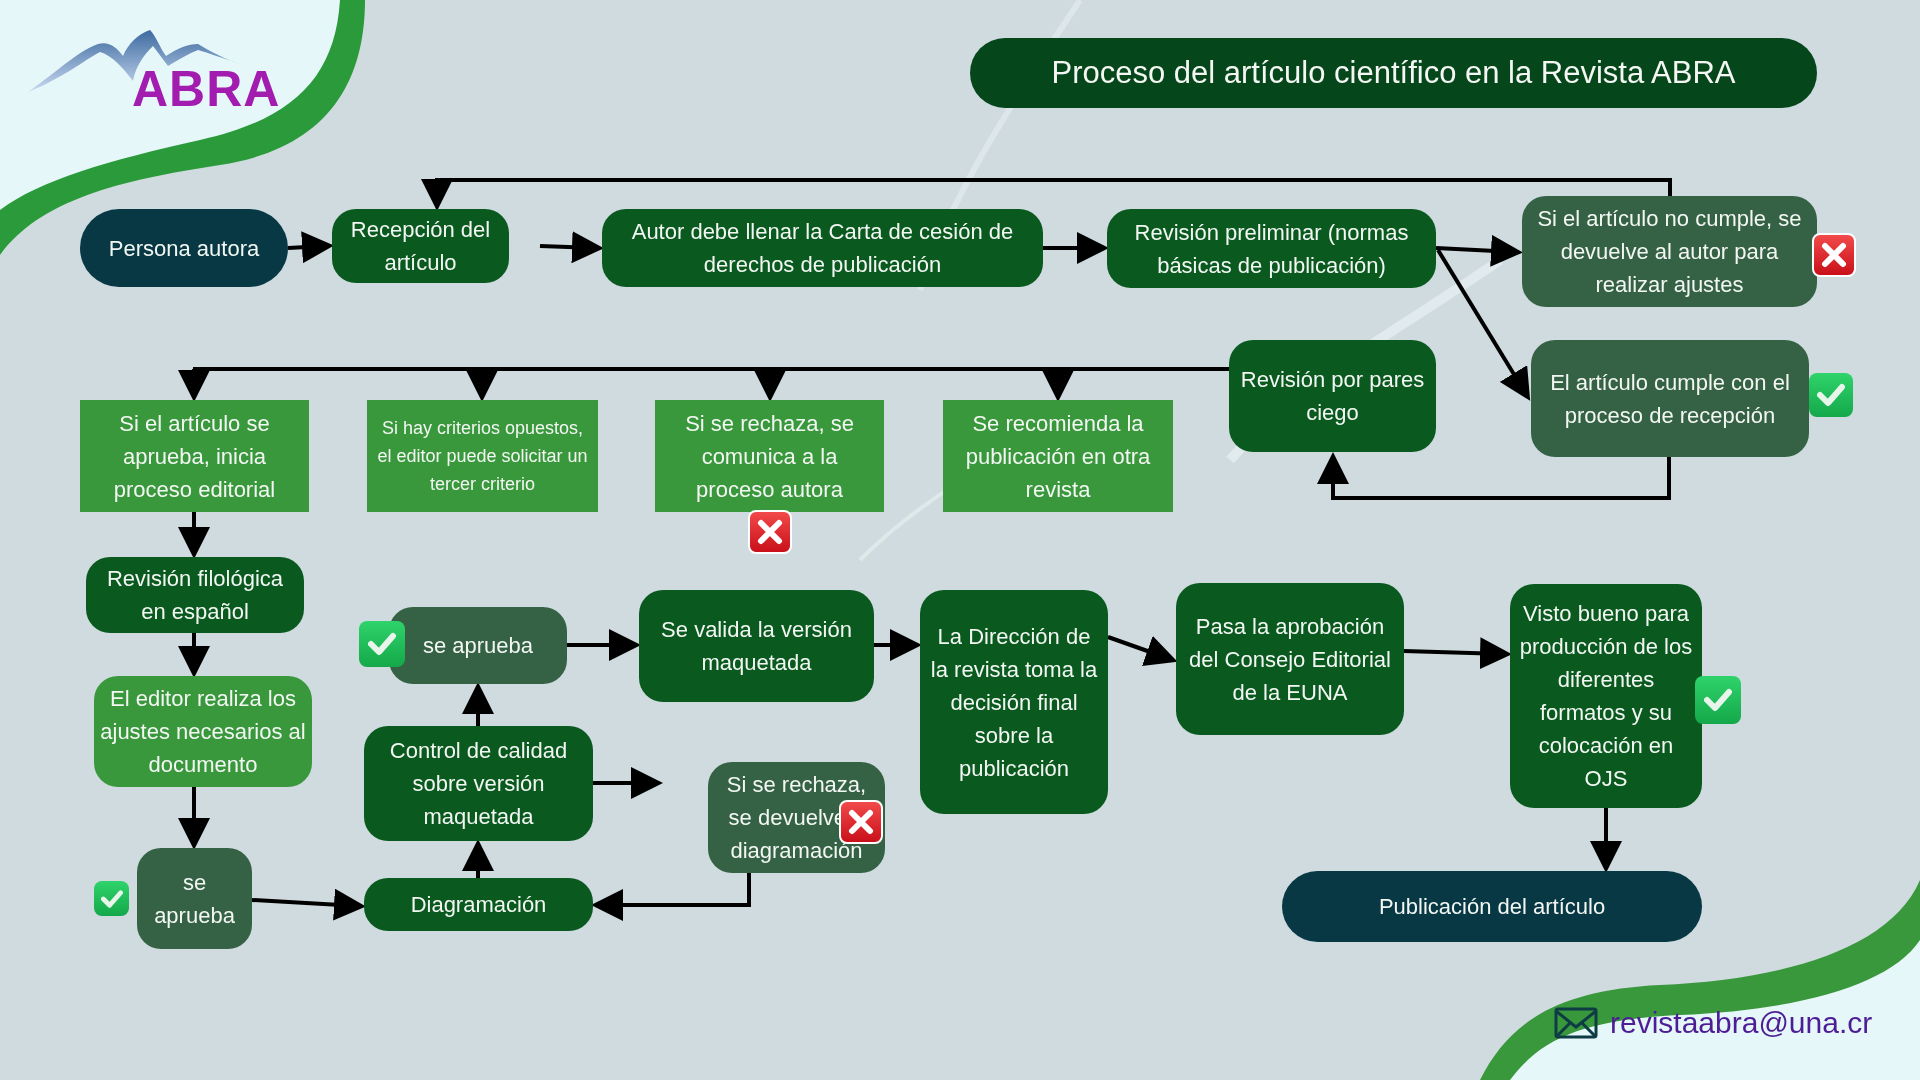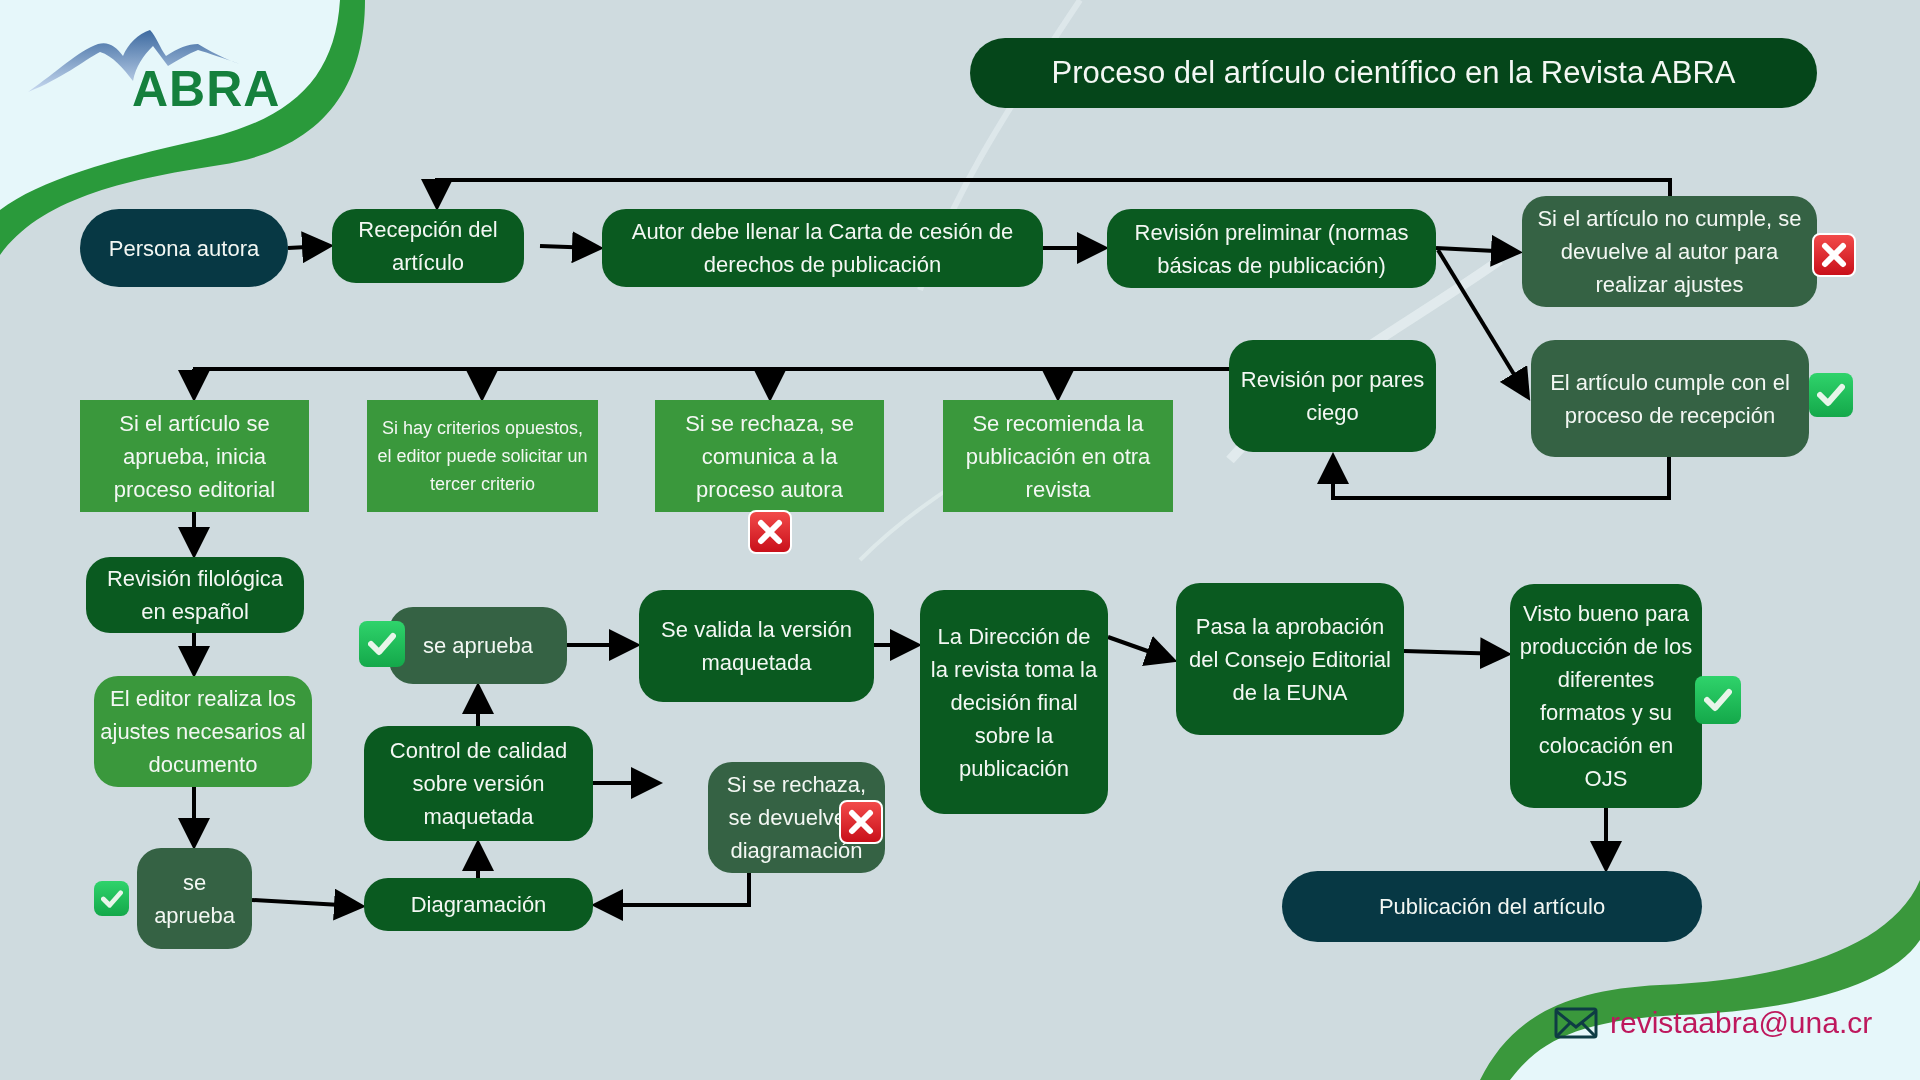--- a/index.html
+++ b/index.html
@@ -16,23 +16,23 @@
   .lg2 { background:#3a983c; border-radius:24px; }
   .small { font-size:18px; line-height:28px; }
   .title { position:absolute; left:970px; top:38px; width:847px; height:70px;
            background:#05461a; border-radius:35px; color:#f4f7f4; font-size:31px;
            display:flex; align-items:center; justify-content:center; }
   .badge { position:absolute; width:44px; height:44px; border-radius:8px;
            display:flex; align-items:center; justify-content:center; }
   .badge.x { background:linear-gradient(#f24a4a,#c9101a); border:2px solid #fff; box-sizing:border-box; }
   .badge.ok { background:linear-gradient(#2fd36b,#14a84a); }
   .logo-text { position:absolute; left:132px; top:60px; font-size:50px; font-weight:bold;
-               color:#15803d; letter-spacing:1px; }
+               color:#a21caf; letter-spacing:1px; }
   .email { position:absolute; left:1554px; top:1006px; display:flex; align-items:center; gap:12px;
-           color:#be185d; font-size:30px; }
+           color:#4c1d95; font-size:30px; }
   svg.lines { position:absolute; left:0; top:0; }
 </style>
 </head>
 <body>
 
 <svg class="bg" viewBox="0 0 1920 1080">
   <rect width="1920" height="1080" fill="#cfdbdf"></rect>
   <path d="M1080 0 C1000 120 950 200 920 290" stroke="#e6eff1" stroke-width="6" fill="none" opacity="0.6"></path>
   <path d="M1230 460 C1300 380 1400 330 1500 260" stroke="#e8f1f2" stroke-width="10" fill="none" opacity="0.7"></path>
   <path d="M860 560 C920 500 980 470 1060 420" stroke="#e8f1f2" stroke-width="4" fill="none" opacity="0.6"></path>
@@ -88,21 +88,21 @@
     <line x1="874" y1="645" x2="914" y2="645" marker-end="url(#ah)"></line>
     <line x1="1108" y1="637" x2="1170" y2="659" marker-end="url(#ah)"></line>
     <line x1="1404" y1="651" x2="1504" y2="654" marker-end="url(#ah)"></line>
     <line x1="1606" y1="808" x2="1606" y2="865" marker-end="url(#ah)"></line>
   </g>
 </svg>
 
 <div class="box navy" style="left:80px;top:209px;width:208px;height:78px;">
     <span>Persona autora</span>
   </div>
-<div class="box dk" style="left:332px;top:209px;width:192px;height:74px;">
+<div class="box dk" style="left:332px;top:209px;width:177px;height:74px;">
     <span>Recepción del artículo</span>
   </div>
 <div class="box dk" style="left:602px;top:209px;width:441px;height:78px;padding:13px 20px;">
     <span>Autor debe llenar la Carta de cesión de derechos de publicación</span>
   </div>
 <div class="box dk" style="left:1107px;top:209px;width:329px;height:79px;padding:4px 22px;">
     <span>Revisión preliminar (normas básicas de publicación)</span>
   </div>
 <div class="box gg" style="left:1522px;top:196px;width:295px;height:111px;">
     <span>Si el artículo no cumple, se devuelve al autor para realizar ajustes</span>

